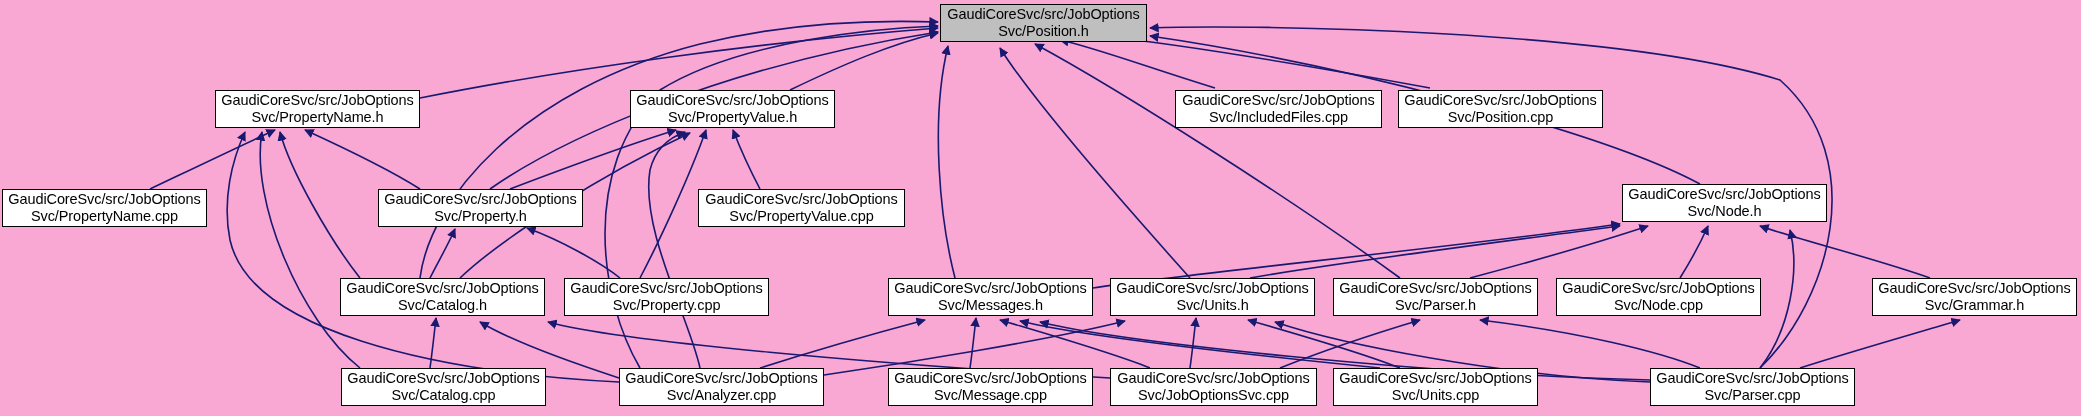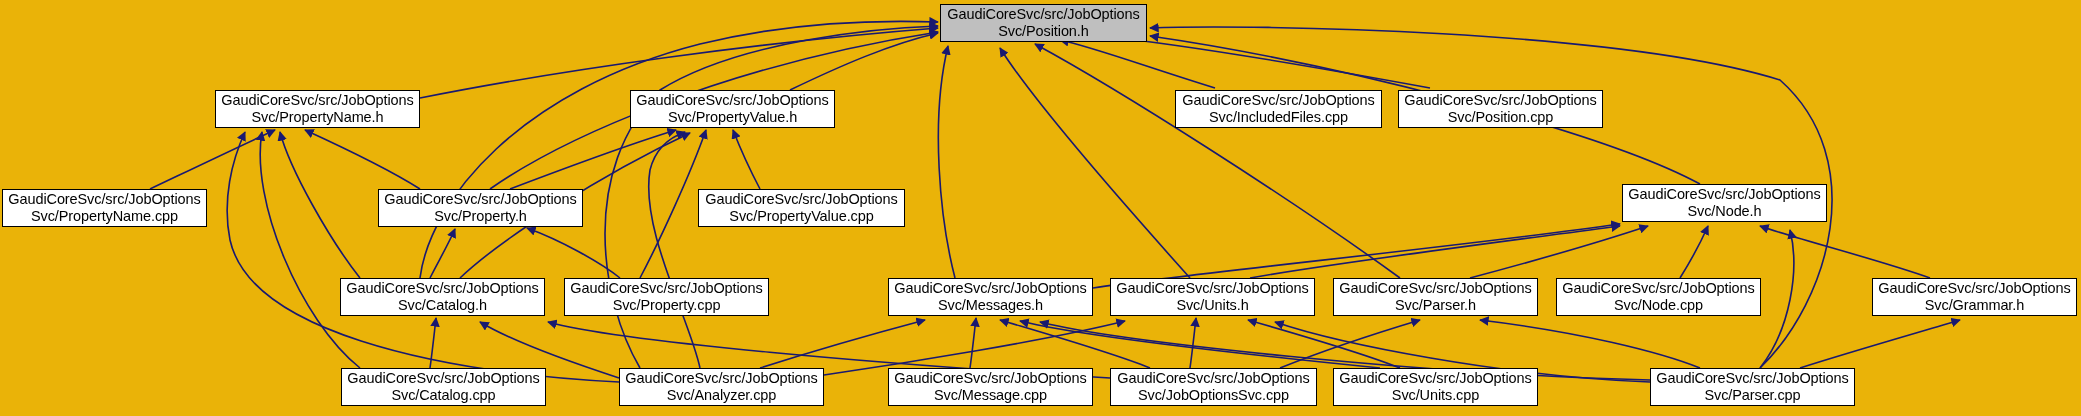--- a/index.html
+++ b/index.html
@@ -4,21 +4,21 @@
 <style>
   html, body {
     margin: 0;
     padding: 0;
     background: #ffffff;
   }
   #graph {
     position: relative;
     width: 2081px;
     height: 416px;
-    background: #eab308;
+    background: #f9a8d4;
     font-family: "Liberation Sans", sans-serif;
     overflow: hidden;
   }
   #edges {
     position: absolute;
     left: 0;
     top: 0;
     width: 2081px;
     height: 416px;
     pointer-events: none;

